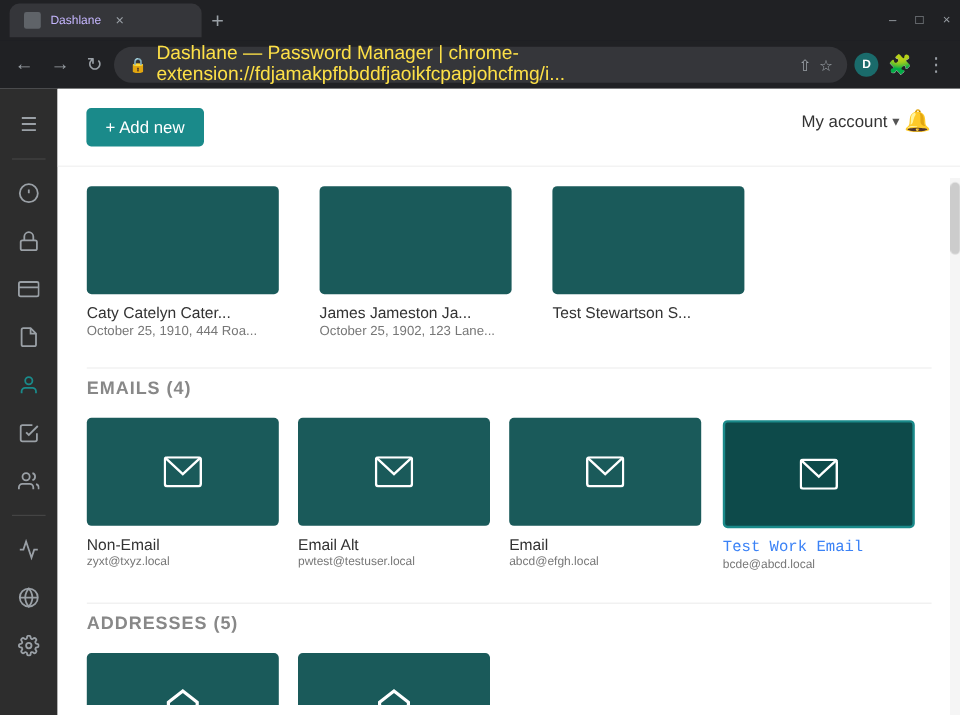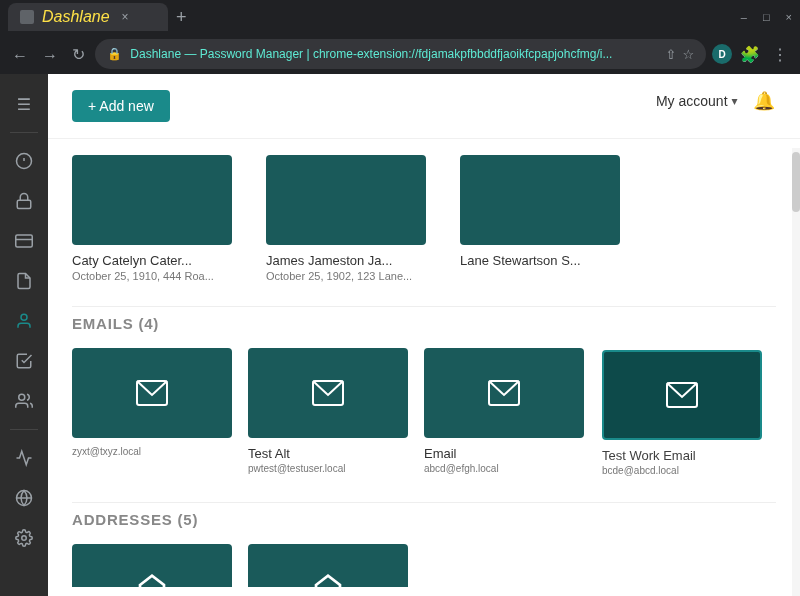--- a/index.html
+++ b/index.html
@@ -27,23 +27,22 @@
       gap: 8px;
       min-width: 160px;
     }
     .tab-favicon {
       width: 14px;
       height: 14px;
       background: #5f6368;
       border-radius: 2px;
     }
     .tab-title {
-      color: #fde047;
-      font-size: 16px;
-      font-style: italic;
+      color: #c4b5fd;
+      font-size: 10px;
     }
     .tab-close {
       color: #9aa0a6;
       font-size: 12px;
       cursor: pointer;
       margin-left: 4px;
     }
     .new-tab-btn {
       color: #9aa0a6;
       font-size: 18px;
@@ -78,21 +77,21 @@
       flex: 1;
       background: #35363a;
       border-radius: 20px;
       height: 30px;
       display: flex;
       align-items: center;
       padding: 0 12px;
       gap: 8px;
     }
     .address-bar-lock { color: #9aa0a6; font-size: 12px; }
-    .address-bar-text { color: #5eead4; font-size: 12px; flex: 1; }
+    .address-bar-text { color: #fde047; font-size: 16px; flex: 1; }
     .address-bar-icons { display: flex; gap: 6px; color: #9aa0a6; font-size: 13px; }
     .toolbar-icons {
       display: flex;
       align-items: center;
       gap: 4px;
       color: #9aa0a6;
       font-size: 16px;
     }
     .toolbar-icons span { cursor: pointer; padding: 4px; border-radius: 50%; }
     .ext-icon {
@@ -169,21 +168,21 @@
       padding: 8px 16px;
       font-size: 14px;
       cursor: pointer;
       display: flex;
       align-items: center;
       gap: 6px;
     }
     .header-right {
       display: flex;
       align-items: center;
-      gap: 16px;
+      gap: 4px;
     }
     .my-account {
       display: flex;
       align-items: center;
       gap: 4px;
       cursor: pointer;
       font-size: 14px;
       color: #333;
       font-weight: 500;
     }
@@ -446,63 +445,64 @@
           <div class="card-name">Caty Catelyn Cater...</div>
           <div class="card-sub">October 25, 1910, 444 Roa...</div>
         </div>
         <div class="person-card">
           <div class="person-card-img"></div>
           <div class="card-name">James Jameston Ja...</div>
           <div class="card-sub">October 25, 1902, 123 Lane...</div>
         </div>
         <div class="person-card">
           <div class="person-card-img"></div>
-          <div class="card-name">Lane Stewartson S...</div>
+          <div class="card-name">Test Stewartson S...</div>
         </div>
       </div>
 
       <div class="section-header">EMAILS (4)</div>
       <div class="email-cards-grid">
         <div class="email-card">
           <div class="email-card-img">
             <svg width="32" height="26" viewBox="0 0 32 26" fill="none">
               <rect x="1" y="1" width="30" height="24" rx="2" stroke="white" stroke-width="2" fill="none"></rect>
               <polyline points="1,1 16,15 31,1" stroke="white" stroke-width="2" fill="none"></polyline>
             </svg>
           </div>
+          <div class="email-card-name">Non-Email</div>
           <div class="email-card-email">zyxt@txyz.local</div>
         </div>
         <div class="email-card">
           <div class="email-card-img">
             <svg width="32" height="26" viewBox="0 0 32 26" fill="none">
               <rect x="1" y="1" width="30" height="24" rx="2" stroke="white" stroke-width="2" fill="none"></rect>
               <polyline points="1,1 16,15 31,1" stroke="white" stroke-width="2" fill="none"></polyline>
             </svg>
           </div>
-          <div class="email-card-name">Test Alt</div>
+          <div class="email-card-name">Email Alt</div>
           <div class="email-card-email">pwtest@testuser.local</div>
         </div>
         <div class="email-card">
           <div class="email-card-img">
             <svg width="32" height="26" viewBox="0 0 32 26" fill="none">
               <rect x="1" y="1" width="30" height="24" rx="2" stroke="white" stroke-width="2" fill="none"></rect>
               <polyline points="1,1 16,15 31,1" stroke="white" stroke-width="2" fill="none"></polyline>
             </svg>
           </div>
           <div class="email-card-name">Email</div>
           <div class="email-card-email">abcd@efgh.local</div>
         </div>
         <div class="email-card" style="border: 2px solid transparent;">
           <div class="email-card-img" style="background:#0d4a4a; border: 2px solid #1a8a8a; box-sizing: border-box; border-radius: 4px;">
             <svg width="32" height="26" viewBox="0 0 32 26" fill="none">
               <rect x="1" y="1" width="30" height="24" rx="2" stroke="white" stroke-width="2" fill="none"></rect>
               <polyline points="1,1 16,15 31,1" stroke="white" stroke-width="2" fill="none"></polyline>
             </svg>
           </div>
-          <div class="email-card-name" style="color:#404040;">Test Work Email</div>
+          <div class="email-card-name" style="color:#3b82f6;font-family:Liberation Mono, monospace;">Test Work Email</div>
           <div class="email-card-email">bcde@abcd.local</div>
         </div>
       </div>
 
       <div class="section-header">ADDRESSES (5)</div>
       <div class="address-cards-grid">
         <div class="address-card">
           <div class="address-card-img">
             <svg width="32" height="32" viewBox="0 0 24 24" fill="none" stroke="white" stroke-width="2">
               <path d="M3 9l9-7 9 7v11a2 2 0 0 1-2 2H5a2 2 0 0 1-2-2z"></path>

